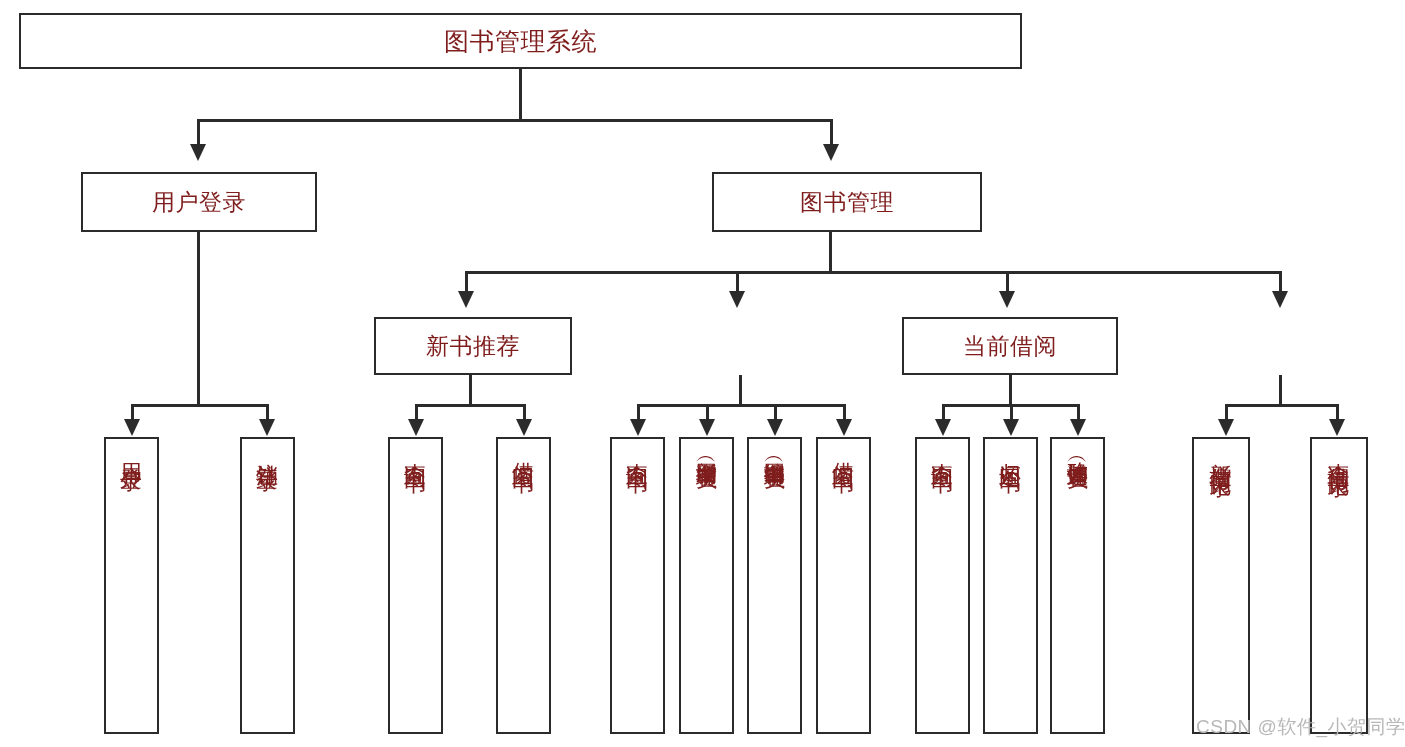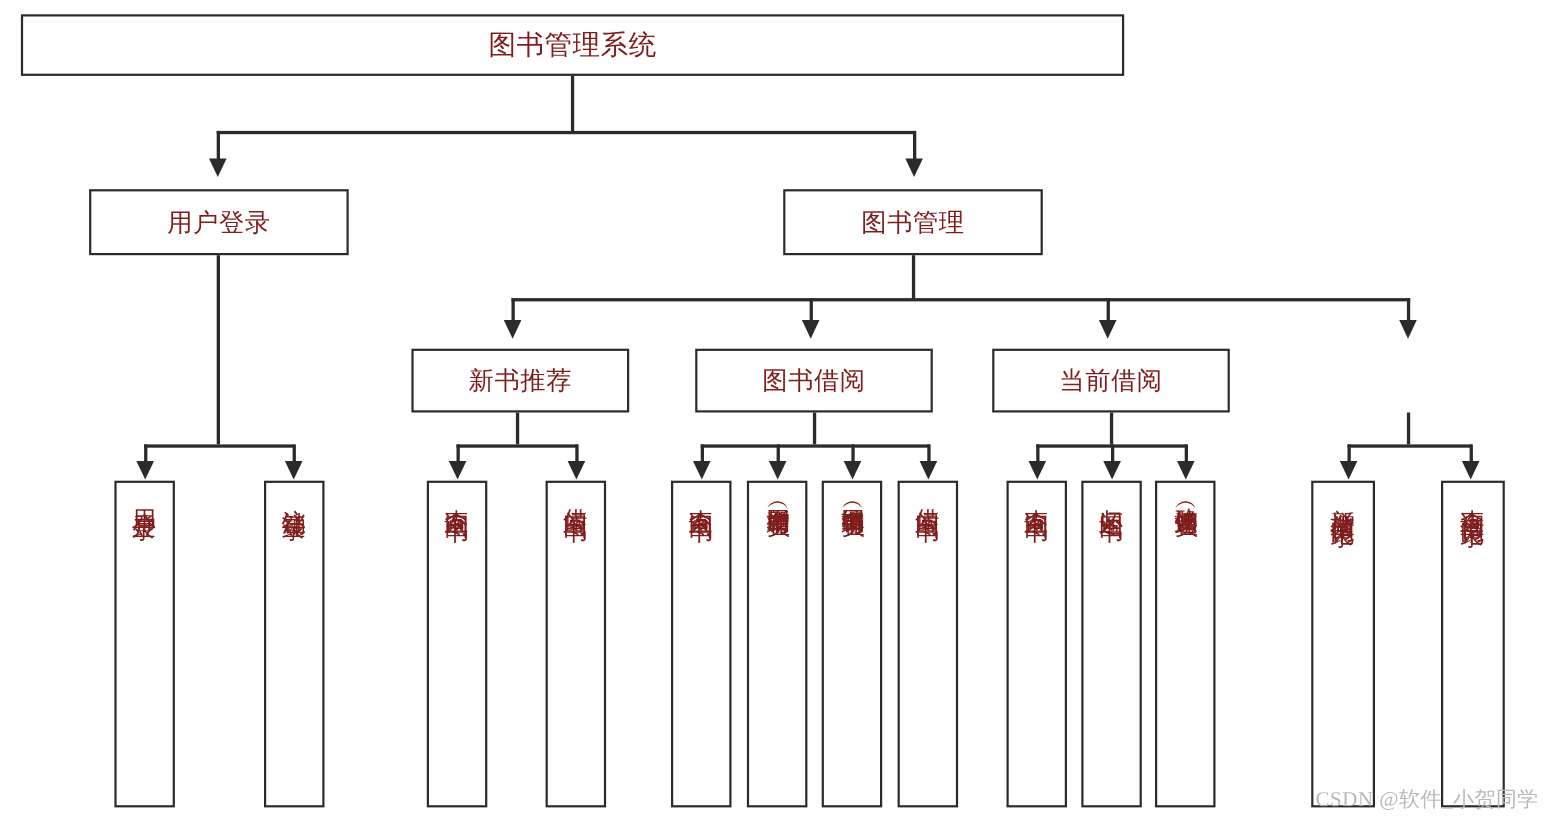--- a/index.html
+++ b/index.html
@@ -92,21 +92,21 @@
 
   <div class="vline" style="left:197px; top:119px; height:27px;"></div>
   <div class="arrow" style="left:190px; top:144px;"></div>
   <div class="vline" style="left:830px; top:119px; height:27px;"></div>
   <div class="arrow" style="left:823px; top:144px;"></div>
 
   <div class="node" style="left:81px; top:172px; width:236px; height:60px;">
     <span class="label">用户登录</span>
   </div>
 
-  <div class="node" style="left:712px; top:172px; width:236px; height:60px;">
+  <div class="node" style="left:712px; top:172px; width:270px; height:60px;">
     <span class="label">图书管理</span>
   </div>
 
   <div class="vline" style="left:197px; top:232px; height:172px;"></div>
   <div class="hline" style="left:131px; top:404px; width:136px;"></div>
   <div class="vline" style="left:131px; top:404px; height:16px;"></div>
   <div class="arrow" style="left:124px; top:419px;"></div>
   <div class="vline" style="left:266px; top:404px; height:16px;"></div>
   <div class="arrow" style="left:259px; top:419px;"></div>
 
@@ -120,23 +120,20 @@
   <div class="arrow" style="left:729px; top:291px;"></div>
 
   <div class="vline" style="left:1006px; top:271px; height:21px;"></div>
   <div class="arrow" style="left:999px; top:291px;"></div>
 
   <div class="vline" style="left:1279px; top:271px; height:21px;"></div>
   <div class="arrow" style="left:1272px; top:291px;"></div>
 
   <div class="node" style="left:362px; top:317px; width:198px; height:58px;margin-left:12px;">
     <span class="label">新书推荐</span>
-  </div>
-  <div class="node" style="left:632px; top:317px; width:216px; height:58px;">
-    <span class="label">图书借阅</span>
   </div>
   <div class="node" style="left:902px; top:317px; width:216px; height:58px;">
     <span class="label">当前借阅</span>
   </div>
 
   <div class="vline" style="left:469px; top:375px; height:29px;"></div>
   <div class="hline" style="left:415px; top:404px; width:110px;"></div>
   <div class="vline" style="left:415px; top:404px; height:16px;"></div>
   <div class="arrow" style="left:408px; top:419px;"></div>
   <div class="vline" style="left:523px; top:404px; height:16px;"></div>
@@ -206,15 +203,15 @@
     <span class="label">确认归还（管理员）</span>
   </div>
 
   <div class="node vert" style="left:1192px; top:437px; width:58px; height:297px;">
     <span class="label">新增借阅记录</span>
   </div>
   <div class="node vert" style="left:1310px; top:437px; width:58px; height:297px;">
     <span class="label">查询借阅记录</span>
   </div>
 
-  <div id="watermark" style="left:1196px; top:714px;font-family:Liberation Serif, serif;">CSDN @软件_小贺同学</div>
+  <div id="watermark" style="left:1196px; top:714px;">CSDN @软件_小贺同学</div>
 
 </div>
 
 </body></html>

